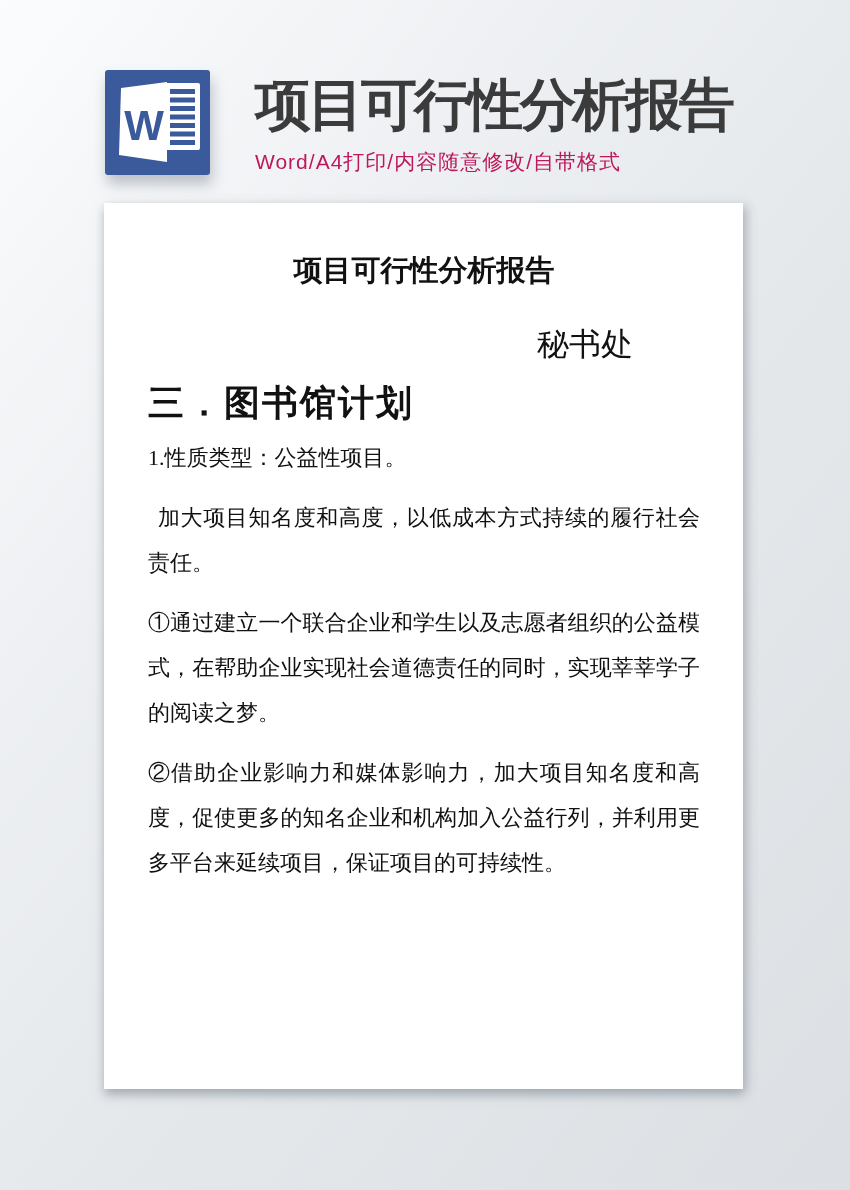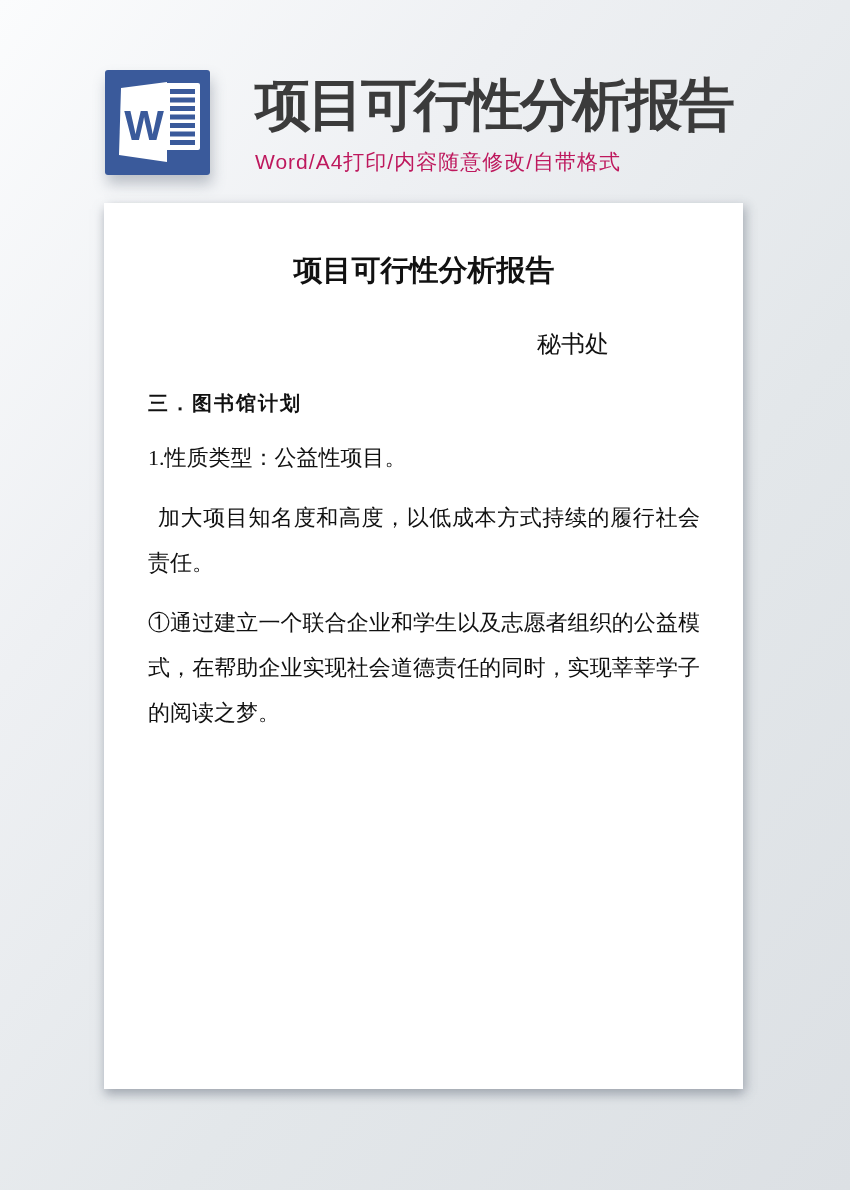--- a/index.html
+++ b/index.html
@@ -43,27 +43,27 @@
     font-family: "Liberation Serif", serif;
     color: #111111;
   }
   .doc-title {
     margin: 0; text-align: center;
     font-size: 29px; font-weight: 700; line-height: 36px;
     letter-spacing: 0;
   }
   .byline {
     margin: 40px 0 0 389px;
-    font-size: 24px; line-height: 32px;
+    font-size: 32px; line-height: 32px;
     white-space: nowrap;
   }
   .sec-heading {
     margin: 26px 0 0 0;
     font-family: "Liberation Sans", sans-serif;
-    font-weight: 700; font-size: 20px; line-height: 34px;
+    font-weight: 700; font-size: 36px; line-height: 34px;
     letter-spacing: 2px;
   }
   .pblock {
     margin: 15px 0 0 0;
     font-size: 22px; line-height: 45px;
     text-align: justify;
   }
   .pblock.bold { font-weight: 700; }
   .pblock.indent { text-indent: 10px; }
   .pblock b { font-weight: 400; }
@@ -107,15 +107,16 @@
 
     <p class="pblock"><b>1.性质类型：</b><span>公益性项目。</span></p>
 
 
 
     <p class="pblock indent">加大项目知名度和高度，以低成本方式持续的履行社会责任。</p>
 
 
     <p class="pblock">①通过建立一个联合企业和学生以及志愿者组织的公益模式，在帮助企业实现社会道德责任的同时，实现莘莘学子的阅读之梦。</p>
 
+    <p class="pblock">②借助企业影响力和媒体影响力，加大项目知名度和高度，促使更多的知名企业和机构加入公益行列，并利用更多平台来延续项目，保证项目的可持续性。</p>
   </main>
 
 </div>
 
 </body></html>

